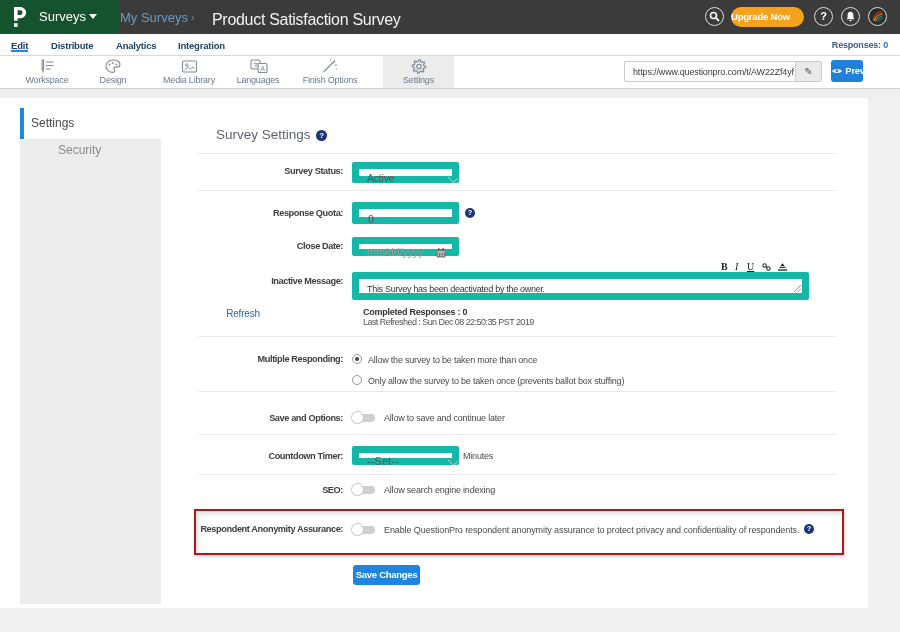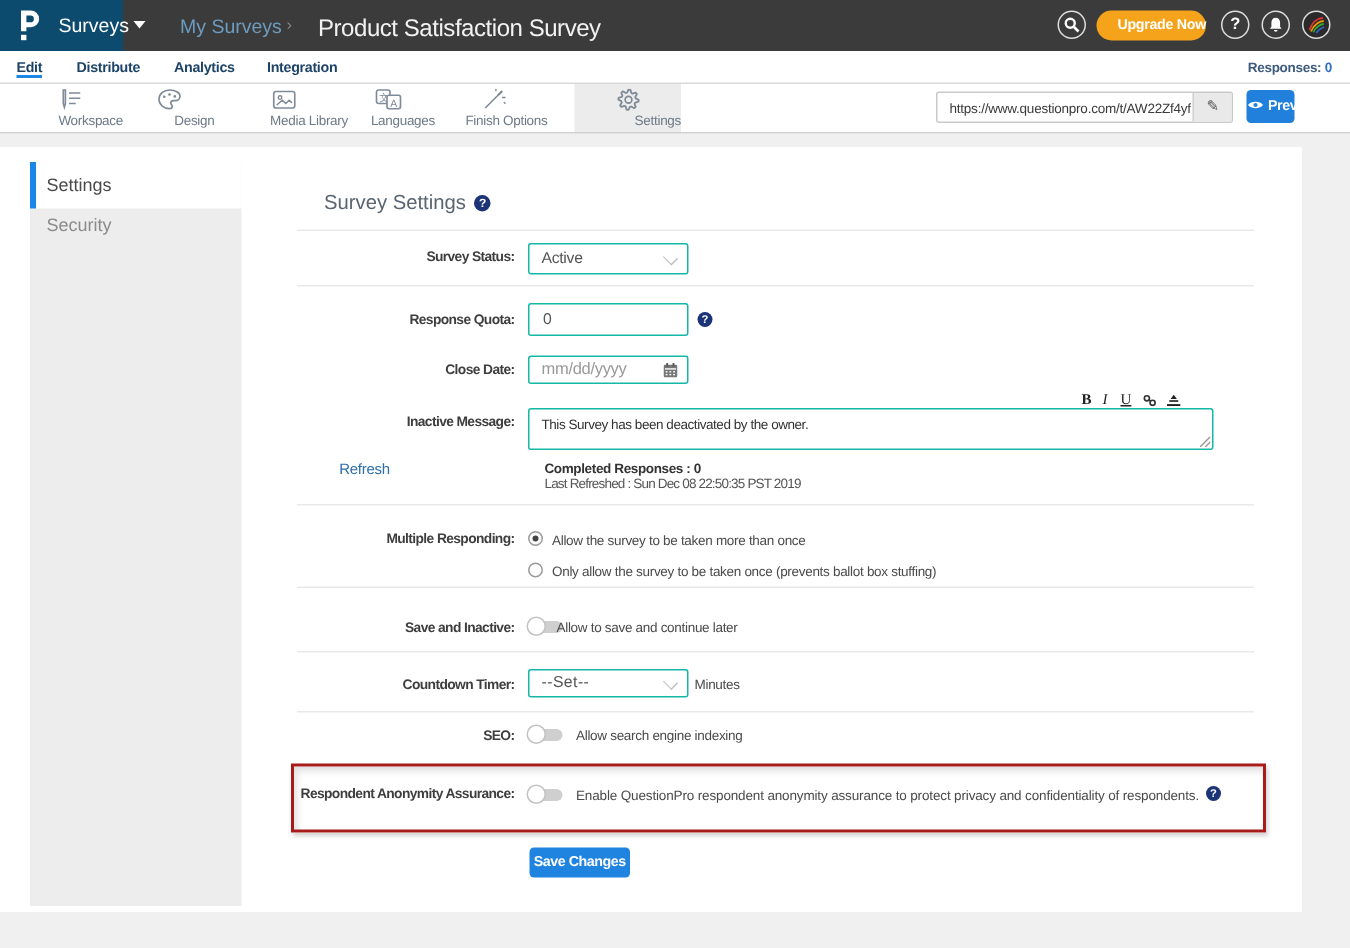--- a/index.html
+++ b/index.html
@@ -2,59 +2,59 @@
 <html><head>
 <meta charset="utf-8">
 <style>
 * { margin:0; padding:0; box-sizing:border-box; }
 html,body { width:900px; height:632px; overflow:hidden; }
 body { font-family:"Liberation Sans", sans-serif; background:#f0f0f1; position:relative; }
 .abs { position:absolute; }
 
 
 #hdr { position:absolute; left:0; top:0; width:900px; height:34px; background:#3b3b3b; }
-#logoblk { position:absolute; left:0; top:0; width:82px; height:34px; background:#0c4a6e; }
+#logoblk { position:absolute; left:0; top:0; width:120px; height:34px; background:#14532d; }
 #survtxt { position:absolute; left:39px; top:9px; color:#fff; font-size:13px; }
 #caret { position:absolute; left:89px; top:14px; width:0; height:0; border-left:4.5px solid transparent; border-right:4.5px solid transparent; border-top:5.5px solid #fff; }
 .crumb { position:absolute; top:10px; font-size:13px; }
 
 
 .hcirc { position:absolute; top:7px; width:19px; height:19px; border:1.5px solid #ddd; border-radius:50%; color:#fff; text-align:center; }
-#upg { position:absolute; left:731px; top:7px; width:73px; height:20px; background:#f5a31b; border-radius:10px; color:#fff; font-size:9.5px; font-weight:bold; letter-spacing:-0.2px; text-align:right; line-height:20px; }
+#upg { position:absolute; left:731px; top:7px; width:73px; height:20px; background:#f5a31b; border-radius:10px; color:#fff; font-size:9.5px; font-weight:bold; letter-spacing:-0.2px; text-align:left; line-height:20px; }
 
 
 #nav { position:absolute; left:0; top:34px; width:900px; height:22px; background:#fff; border-bottom:1px solid #d9d9d9; }
 .navitem { position:absolute; top:6px; font-size:9.5px; font-weight:bold; letter-spacing:-0.2px; color:#1d4468; }
 #editu { position:absolute; left:11px; top:16px; width:17px; height:2px; background:#1b87e6; }
 #resp { position:absolute; right:12px; top:6px; font-size:9px; font-weight:bold; letter-spacing:-0.2px; color:#3e5c7e; }
 #resp b { color:#2d6fc0; }
 
 
 #tbar { position:absolute; left:0; top:56px; width:900px; height:33px; background:#fff; border-bottom:1px solid #cfcfcf; }
-.tcell { position:absolute; top:0; height:32px; text-align:right;text-decoration:underline; }
+.tcell { position:absolute; top:0; height:32px; text-align:center;text-decoration:underline; }
 .tlab { position:absolute; width:100%; top:19px; font-size:9px; letter-spacing:-0.2px; color:#6e7a87; }
 .ticon { position:absolute; top:3px; left:50%; margin-left:-8px; }
 #setcell { position:absolute; left:383px; top:0; width:71px; height:32px; background:#ececec; }
 #urlgrp { position:absolute; left:624px; top:5px; width:198px; height:21px; border:1px solid #c9c9c9; background:#fff; border-radius:2px; }
 #urltxt { position:absolute; left:8px; top:5px; font-size:9px; letter-spacing:-0.15px; color:#3a3a3a; white-space:nowrap; }
 #urlpen { position:absolute; right:0; top:0; width:26px; height:19px; background:#e9e9e9; border-left:1px solid #d2d2d2; text-align:center; font-size:10px; color:#555; line-height:19px; }
 #pvw { position:absolute; left:831px; top:4px; width:32px; height:22px; background:#2180dc; border-radius:3px; color:#fff; font-size:9.5px; font-weight:bold; letter-spacing:-0.3px; text-align:center; line-height:22px; white-space:nowrap; }
 
 
 #panel { position:absolute; left:0; top:98px; width:868px; height:510px; background:#fff; }
 #sidebar { position:absolute; left:20px; top:10px; width:141px; height:496px; background:#ededed; }
 .sbitem { position:absolute; left:0; width:141px; height:28px; font-size:12px; color:#8b8b8b; line-height:28px; padding-left:11px; }
 #sbsel { position:absolute; left:0; top:0; width:141px; height:31px; background:#fff; border-left:4px solid #1b87e6; color:#4a4a4a; font-size:12px; line-height:31px; padding-left:7px; }
 
 
 #title { position:absolute; left:216px; top:127px; font-size:13.5px; color:#5a6570; }
 .qbadge { display:inline-block; width:11px; height:11px; background:#1b3478; border-radius:50%; color:#fff; font-size:8px; font-weight:bold; text-align:center; line-height:11px; }
 .sep { position:absolute; left:198px; width:638px; height:1px; background:#e9e9e9; }
 .flabel { position:absolute; font-size:9.2px; font-weight:bold; letter-spacing:-0.4px; color:#3e3e3e; text-align:right; width:200px; left:143px; white-space:nowrap; }
-.ctrl { position:absolute; left:352px; background:#fff; border:1px solid #14b8a6; border-radius:2px; font-size:10.5px; letter-spacing:-0.2px; color:#555; }
+.ctrl { position:absolute; left:352px; background:#fff; border:7px solid #14b8a6; border-radius:2px; font-size:10.5px; letter-spacing:-0.2px; color:#555; }
 .chev { position:absolute; width:8px; height:8px; border-right:1.2px solid #c2c2c2; border-bottom:1.2px solid #c2c2c2; transform:rotate(45deg) scale(1,0.78); }
 .gtext { position:absolute; font-size:9px; letter-spacing:-0.2px; color:#4a4a4a; white-space:nowrap; }
 .toggle { position:absolute; left:351px; width:24px; height:13px; }
 .toggle .track { position:absolute; left:4px; top:3px; width:20px; height:8px; background:#cfcfcf; border-radius:4px; }
 .toggle .knob { position:absolute; left:0; top:0; width:13px; height:13px; background:#fff; border:1px solid #c2c2c2; border-radius:50%; }
 .radio { position:absolute; width:10px; height:10px; border:1px solid #9a9a9a; border-radius:50%; background:#fdfdfd; }
 .radio.sel::after { content:""; position:absolute; left:2px; top:2px; width:4px; height:4px; background:#444; border-radius:50%; }
 #redbox { position:absolute; left:194px; top:509px; width:650px; height:46px; border:2.5px solid #a81b1b; box-shadow:inset 2px 3px 5px rgba(0,0,0,0.13), 1px 2px 3px rgba(0,0,0,0.18); }
 #savebtn { position:absolute; left:353px; top:565px; width:67px; height:20px; background:#1e84e0; border-radius:3px; color:#fff; font-size:9.5px; font-weight:bold; letter-spacing:-0.3px; text-align:center; line-height:20px; white-space:nowrap; }
 </style>
@@ -170,21 +170,21 @@
   </div>
   <div id="pvw"><svg width="12" height="8" viewBox="0 0 12 8" style="vertical-align:-1px;">
         <path d="M1 4 C3 1.2 9 1.2 11 4 C9 6.8 3 6.8 1 4 Z" fill="#fff"></path>
         <circle cx="6" cy="4" r="1.4" fill="#2383df"></circle>
       </svg> Preview</div>
 </div>
 
 <div id="panel">
   <div id="sidebar">
     <div id="sbsel">Settings</div>
-    <div class="sbitem" style="top:28px;">Security</div>
+    <div class="sbitem" style="top:28px;margin-left:27px;">Security</div>
   </div>
 </div>
 
 <div id="title">Survey Settings <span class="qbadge" style="margin-left:2px;vertical-align:1px;">?</span></div>
 <div class="sep" style="top:153px;"></div>
 
 <div class="flabel" style="top:166px;">Survey Status:</div>
 <div class="ctrl" style="top:161.5px;width:107px;height:21px;line-height:19px;padding-left:8px;">Active
   <div class="chev" style="left:90px;top:5px;"></div>
 </div>
@@ -245,26 +245,26 @@
 <div class="abs" style="left:363px;top:317px;font-size:9px;letter-spacing:-0.55px;color:#555;white-space:nowrap;">Last Refreshed : Sun Dec 08 22:50:35 PST 2019</div>
 <div class="sep" style="top:336px;"></div>
 
 <div class="flabel" style="top:354px;">Multiple Responding:</div>
 <div class="radio sel" style="left:352px;top:354px;"></div>
 <div class="gtext" style="left:368px;top:355px;">Allow the survey to be taken more than once</div>
 <div class="radio" style="left:352px;top:375px;"></div>
 <div class="gtext" style="left:368px;top:376px;">Only allow the survey to be taken once (prevents ballot box stuffing)</div>
 <div class="sep" style="top:391px;"></div>
 
-<div class="flabel" style="top:413px;">Save and Inactive:</div>
+<div class="flabel" style="top:413px;">Save and Options:</div>
 <div class="toggle" style="top:411px;">
     <div class="track"></div>
     <div class="knob"></div>
   </div>
-<div class="gtext" style="left:371px;top:413px;">Allow to save and continue later</div>
+<div class="gtext" style="left:384px;top:413px;">Allow to save and continue later</div>
 <div class="sep" style="top:434px;"></div>
 
 <div class="flabel" style="top:451px;">Countdown Timer:</div>
 <div class="ctrl" style="top:446px;width:107px;height:19px;line-height:17px;padding-left:8px;letter-spacing:0.3px;">--Set--
   <div class="chev" style="left:90px;top:4px;"></div>
 </div>
 <div class="gtext" style="left:463px;top:451px;">Minutes</div>
 <div class="sep" style="top:474px;"></div>
 
 <div class="flabel" style="top:485px;">SEO:</div>

